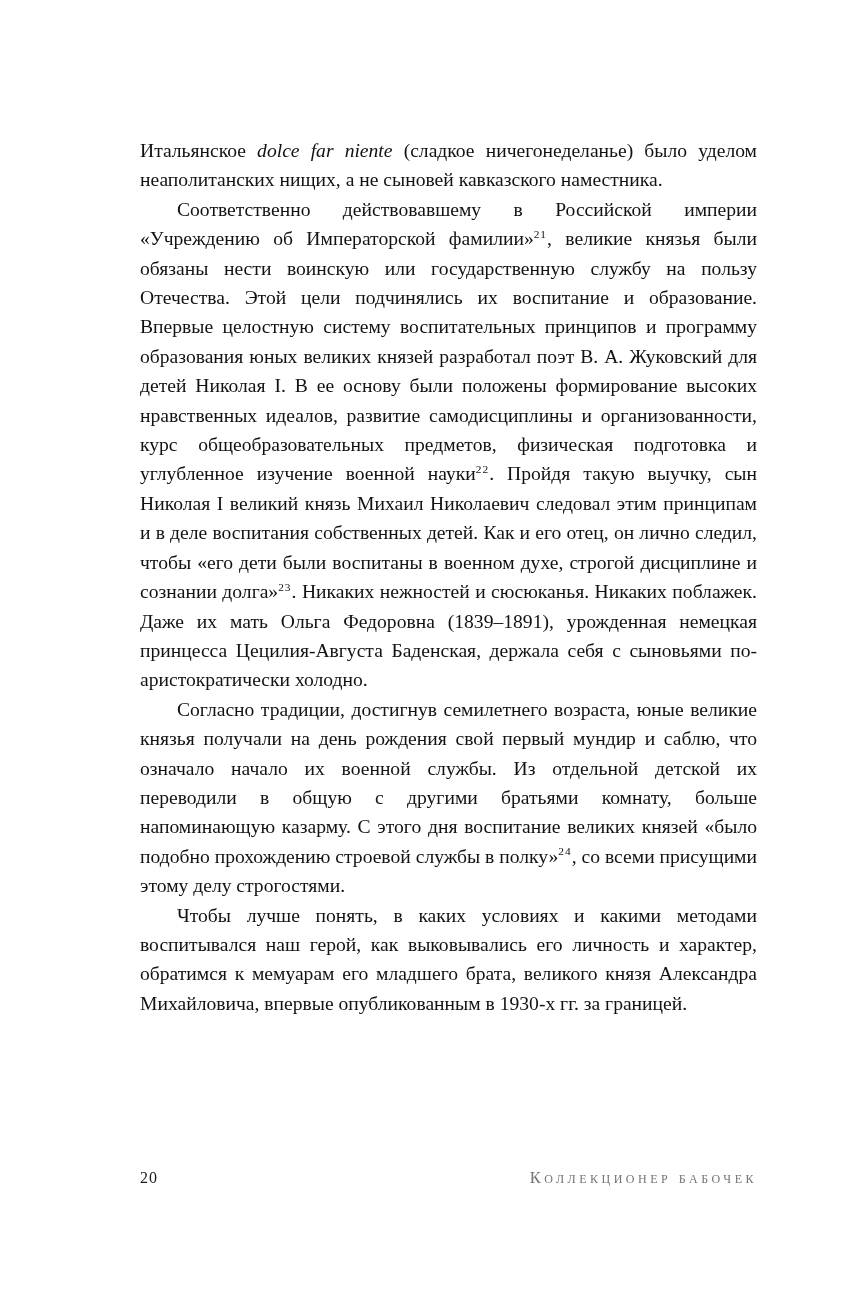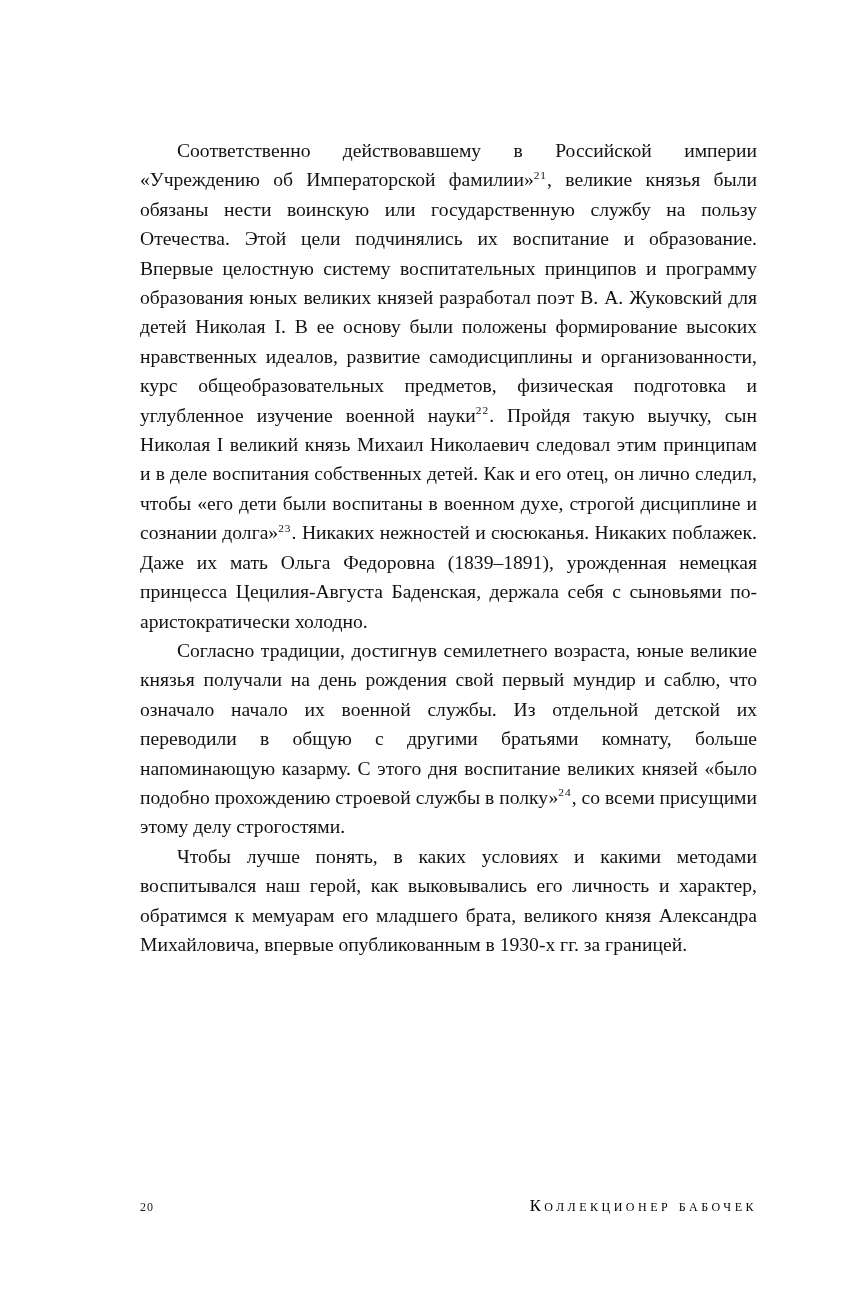--- a/index.html
+++ b/index.html
@@ -47,38 +47,38 @@
     .footer {
       position: absolute;
       top: 1168px;
       left: 140px;
       width: 617px;
       display: flex;
       justify-content: space-between;
       align-items: baseline;
     }
     .page-number {
-      font-size: 12px;
+      font-size: 16px;
       letter-spacing: 1px;
       color: #1a1a1a;
     }
     .running-title {
       font-size: 16.5px;
       font-variant: small-caps;
       letter-spacing: 3.5px;
-      color: #000000;
-      margin-top: 28px;
+      color: #737373;
     }
   </style>
 </head>
 <body>
 
 <div class="page">
 
   <div class="text-block">
+      <p class="para"><span>Итальянское </span><em>dolce far niente</em><span> (сладкое ничегонеделанье) было уделом неаполитанских нищих, а не сыновей кавказского наместника.</span></p>
       <p class="para indent"><span>Соответственно действовавшему в Российской империи «Учреждению об Императорской фамилии»</span><sup>21</sup><span>, великие князья были обязаны нести воинскую или государственную службу на пользу Отечества. Этой цели подчинялись их воспитание и образование. Впервые целостную систему воспитательных принципов и программу образования юных великих князей разработал поэт В. А. Жуковский для детей Николая I. В ее основу были положены формирование высоких нравственных идеалов, развитие самодисциплины и организованности, курс общеобразовательных предметов, физическая подготовка и углубленное изучение военной науки</span><sup>22</sup><span>. Пройдя такую выучку, сын Николая I великий князь Михаил Николаевич следовал этим принципам и в деле воспитания собственных детей. Как и его отец, он лично следил, чтобы «его дети были воспитаны в военном духе, строгой дисциплине и сознании долга»</span><sup>23</sup><span>. Никаких нежностей и сюсюканья. Никаких поблажек. Даже их мать Ольга Федоровна (1839–1891), урожденная немецкая принцесса Цецилия-Августа Баденская, держала себя с сыновьями по-аристократически холодно.</span></p>
       <p class="para indent"><span>Согласно традиции, достигнув семилетнего возраста, юные великие князья получали на день рождения свой первый мундир и саблю, что означало начало их военной службы. Из отдельной детской их переводили в общую с другими братьями комнату, больше напоминающую казарму. С этого дня воспитание великих князей «было подобно прохождению строевой службы в полку»</span><sup>24</sup><span>, со всеми присущими этому делу строгостями.</span></p>
       <p class="para indent"><span>Чтобы лучше понять, в каких условиях и какими методами воспитывался наш герой, как выковывались его личность и характер, обратимся к мемуарам его младшего брата, великого князя Александра Михайловича, впервые опубликованным в 1930-х гг. за границей.</span></p>
     </div>
 
   <div class="footer">
     <span class="page-number">20</span>
     <span class="running-title">Коллекционер бабочек</span>
   </div>
 

